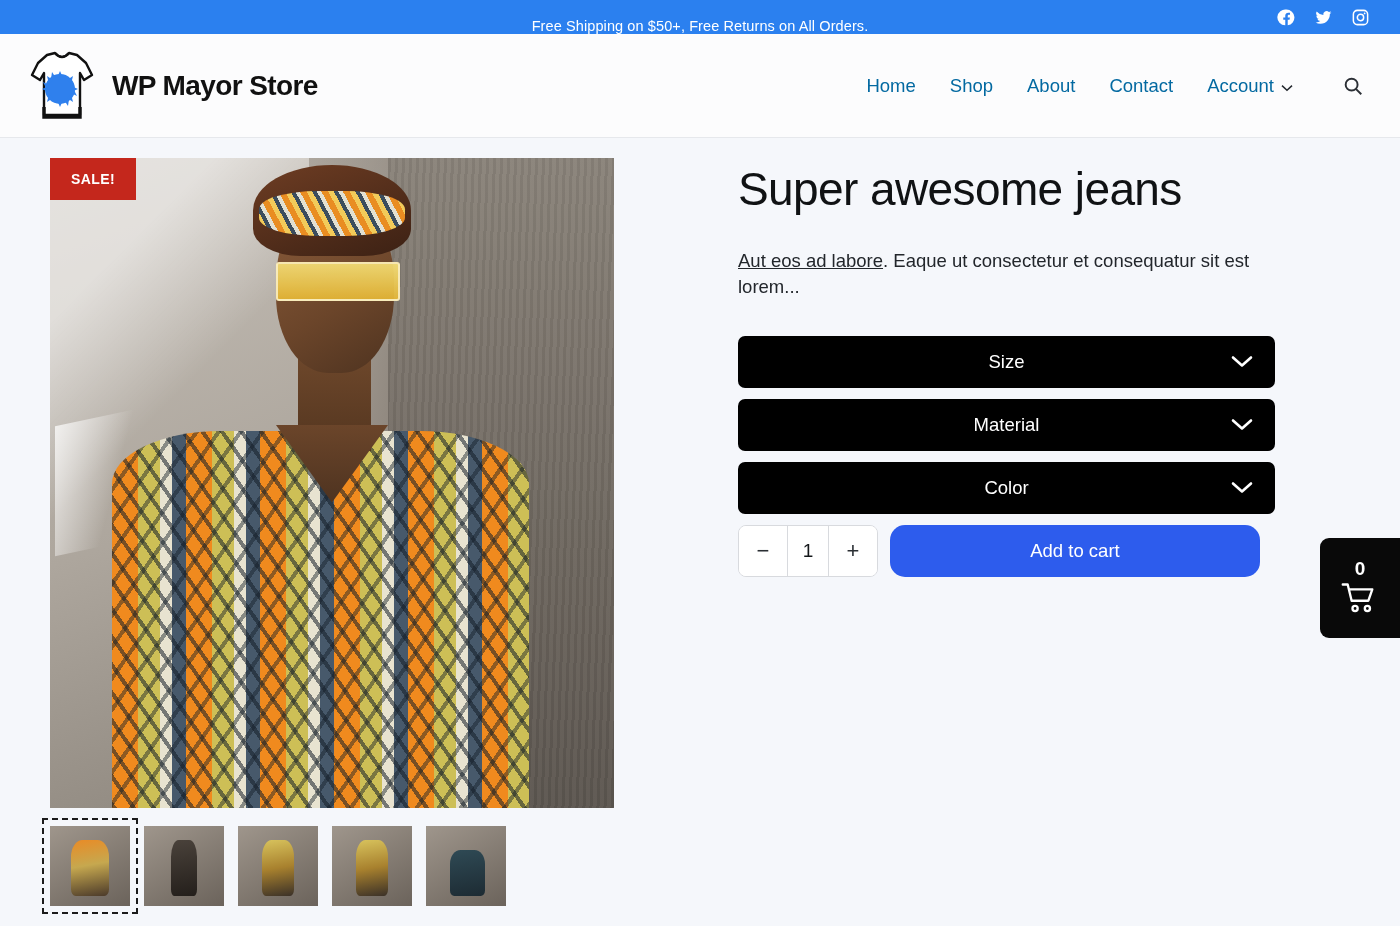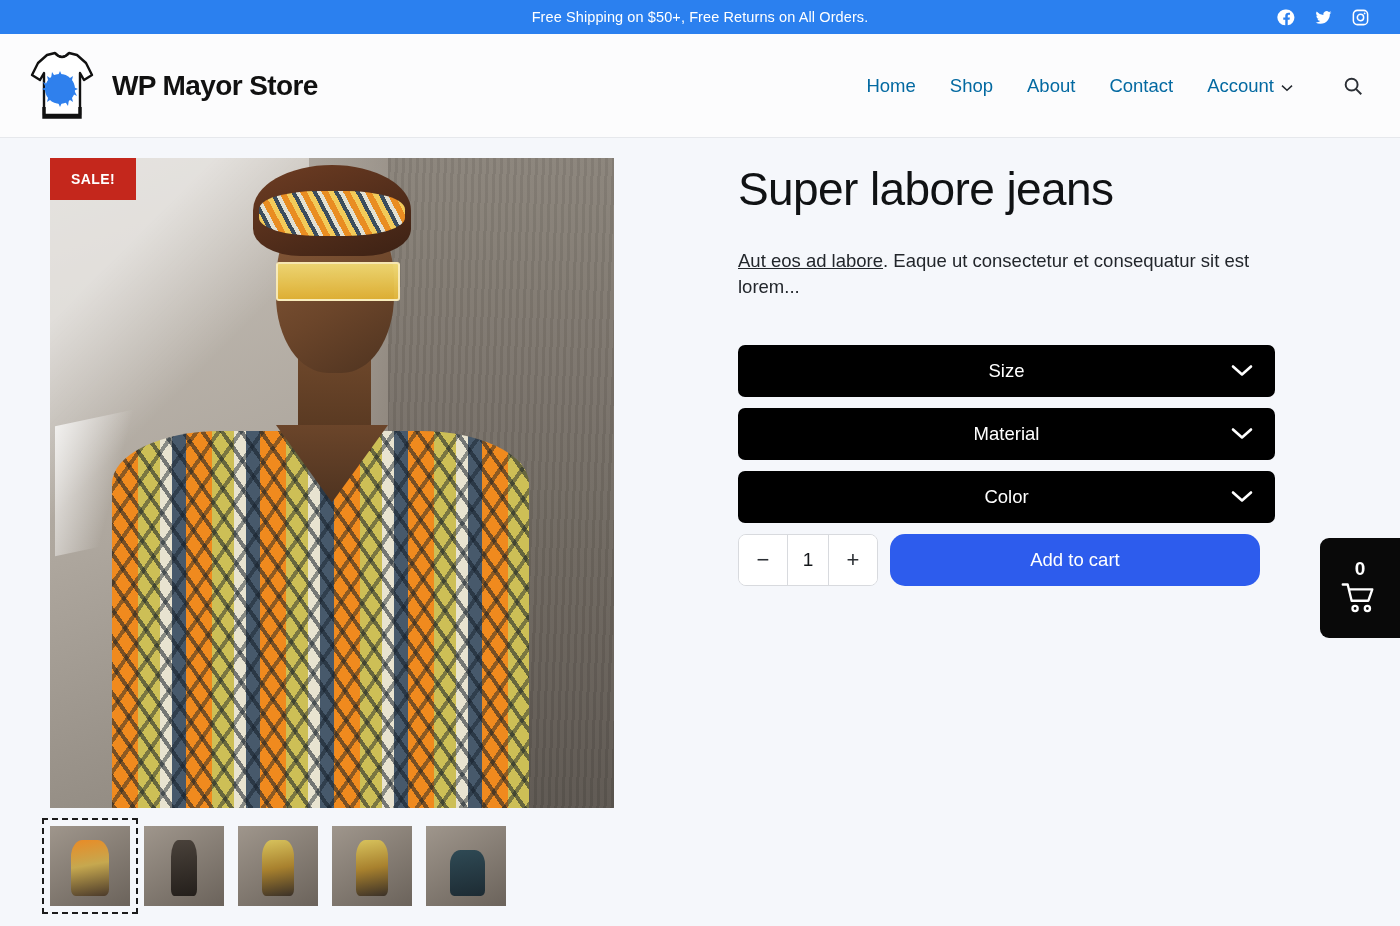--- a/index.html
+++ b/index.html
@@ -10,21 +10,21 @@
     font-family: "Liberation Sans", "DejaVu Sans", sans-serif;
     color: #1c1c1c;
     overflow: hidden;
   }
 
   
   .topbar {
     position: relative;
     height: 34px;
     background: #2b80ef;
-    display: flex; align-items: center; justify-content: center;
+    display: flex; align-items: flex-end; justify-content: center;
   }
   .topbar-text {
     color: #ffffff;
     font-size: 14.5px;
     letter-spacing: .1px;
   }
   .socials {
     position: absolute; right: 30px; top: 0; height: 34px;
     display: flex; align-items: center; gap: 18px;
   }
@@ -182,21 +182,21 @@
   .price {
     font-size: 21px; font-weight: 700; color: #14171a;
     margin-top: 20px;
   }
   .short-desc {
     font-size: 18.5px; line-height: 1.42; color: #22262b;
     margin-top: 32px; max-width: 525px;
   }
   .short-desc a { color: #22262b; }
 
-  .variations { margin-top: 45px; display: flex; flex-direction: column; gap: 11px; }
+  .variations { margin-top: 36px; display: flex; flex-direction: column; gap: 11px; }
   .variation {
     height: 52px; width: 537px;
     background: #000; color: #fff;
     border-radius: 7px;
     display: flex; align-items: center; justify-content: center;
     position: relative;
     font-size: 18.5px;
     cursor: pointer;
   }
   .variation .chev { position: absolute; right: 22px; top: 50%; transform: translateY(-50%); }
@@ -353,21 +353,21 @@
       <div class="thumb t4">
           <i></i>
         </div>
       <div class="thumb t5">
           <i></i>
         </div>
     </div>
   </div>
 
   <div class="summary">
-    <h1 class="product-title">Super labore jeans</h1>
+    <h1 class="product-title">Super awesome jeans</h1>
 
     <p class="short-desc">
       <a href="#">Aut eos ad labore</a><span>. Eaque ut consectetur et consequatur sit est lorem...</span>
     </p>
 
     <div class="variations">
       <div class="variation">
         <span>Size</span>
         <span class="chev">
           <svg width="22" height="13" viewBox="0 0 22 13" fill="none" stroke="#ffffff" stroke-width="2.6" stroke-linecap="round" stroke-linejoin="round">

